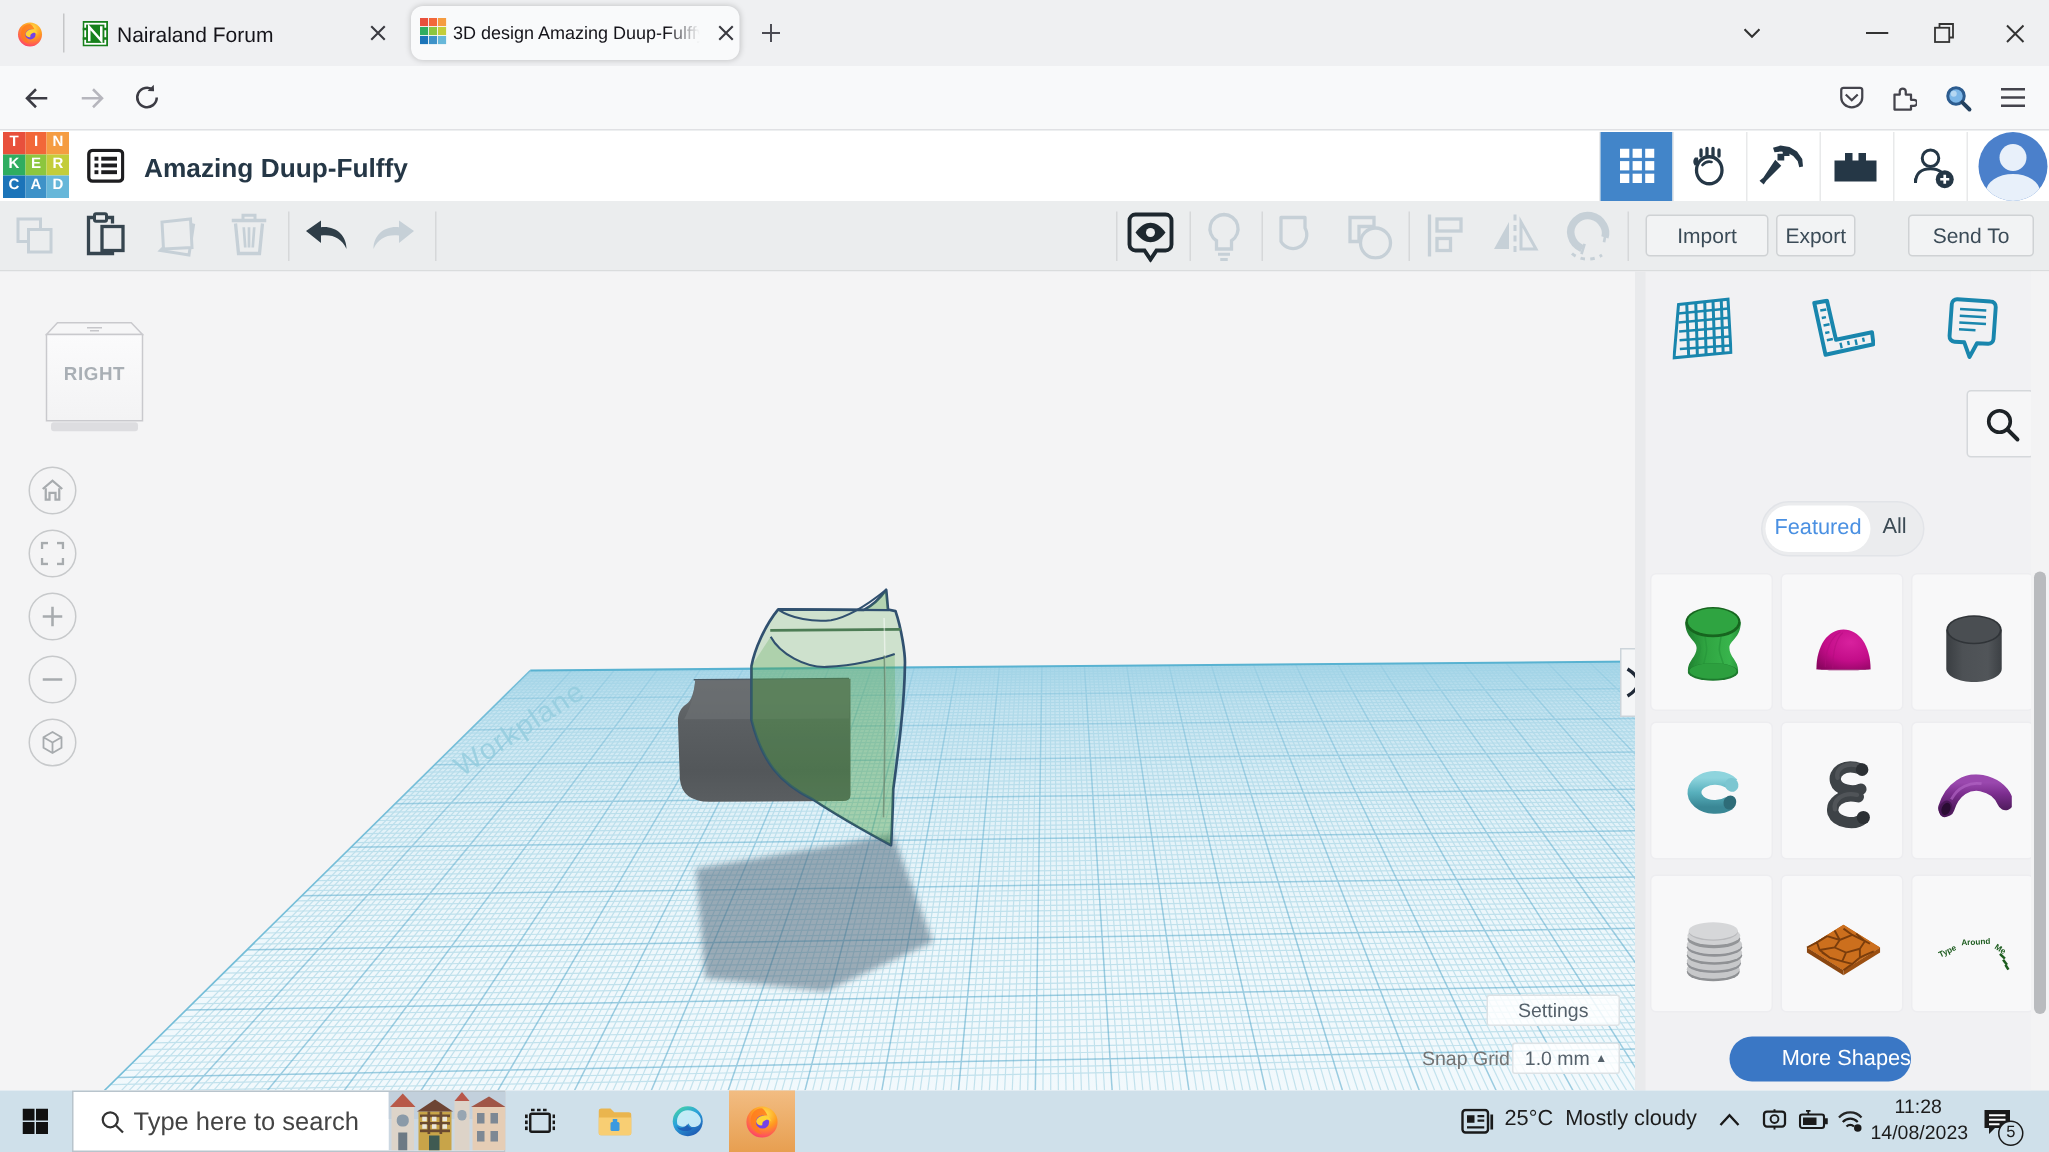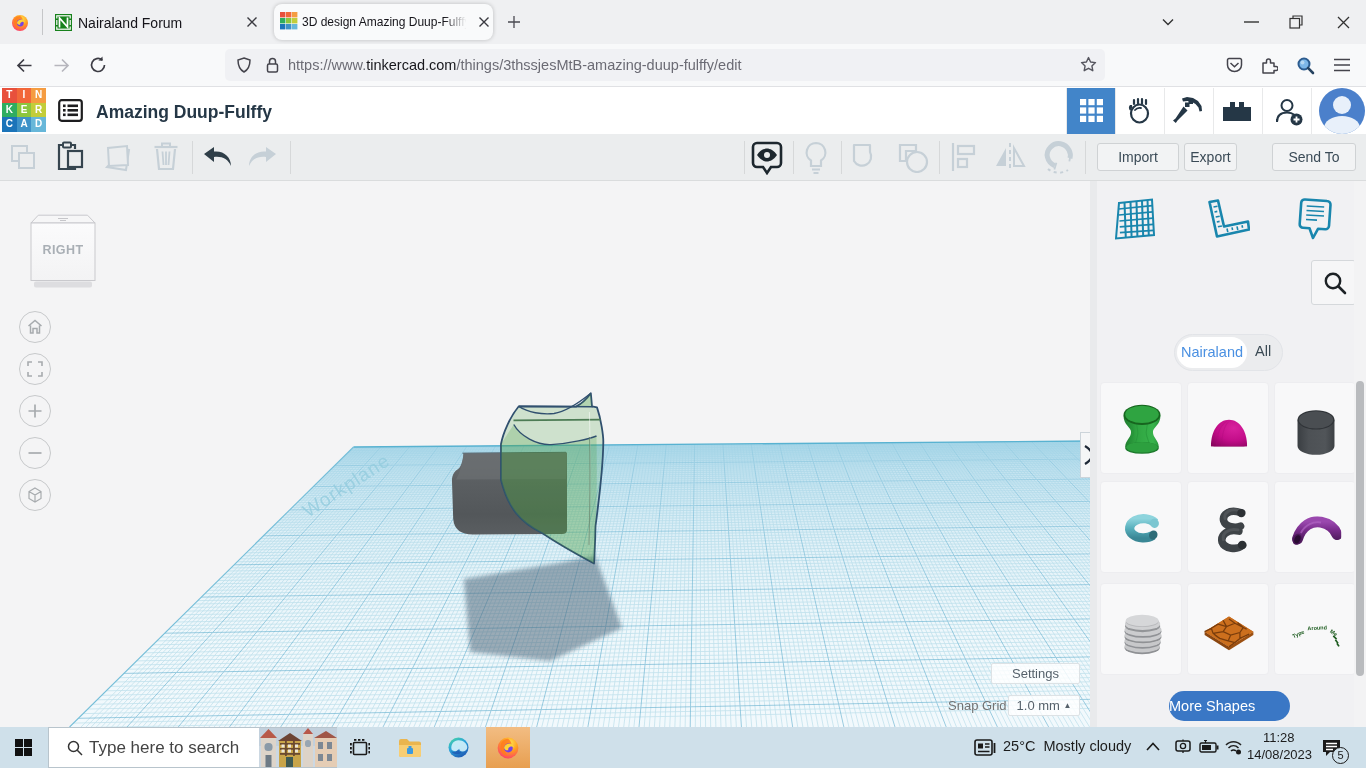--- a/index.html
+++ b/index.html
@@ -30,21 +30,21 @@
 
 #panel{position:absolute;left:1090px;top:181px;width:276px;height:546px;background:#f1f1f3}
 #panel .gutter{position:absolute;left:0;top:0;width:7px;height:546px;background:#e9eaec}
 .card{position:absolute;width:82px;height:92px;background:#f8f8f9;border:1px solid #ededf0;border-radius:4px}
 .card svg{transform:scale(0.84);transform-origin:50% 55%}
 #dropdown{position:absolute;left:11px;top:79px;width:207px;height:45px;background:#fbfbfc;border:1px solid #d5d8db;border-radius:3px}
 #searchbtn{position:absolute;left:221px;top:79px;width:45px;height:45px;background:#f6f6f7;border:1px solid #d5d8db;border-radius:3px}
 #pillwrap{position:absolute;left:84px;top:153px;width:109px;height:37px;background:#ebecee;border:1px solid #e2e4e8;border-radius:19px}
 #pillfeat{position:absolute;left:2px;top:2px;width:70px;height:31px;background:#fff;border-radius:16px;color:#4a90e2;font-size:14.5px;text-align:center;line-height:31px}
 #pillall{position:absolute;left:80px;top:8px;color:#3b4a54;font-size:14.5px}
-#moreshapes{position:absolute;left:79px;top:510px;width:121px;height:30px;background:#3a77c5;border-radius:16px;color:#fff;font-size:14.5px;text-align:left;line-height:30px}
+#moreshapes{position:absolute;left:63px;top:510px;width:121px;height:30px;background:#3a77c5;border-radius:16px;color:#fff;font-size:14.5px;text-align:right;line-height:30px}
 #scrollbar{position:absolute;left:264px;top:0;width:12px;height:546px;background:#f3f3f4}
 #scrollthumb{position:absolute;left:2px;top:200px;width:8px;height:295px;background:#b9bbbe;border-radius:4px}
 
 #taskbar{position:absolute;left:0;top:727px;width:1366px;height:41px;background:#cfe0ea}
 #searchbox{position:absolute;left:48px;top:0px;width:289px;height:41px;background:#fff;border:1px solid #b8c4cc}
 .traytxt{font-size:14.5px;color:#1c1c1c;position:absolute;white-space:nowrap}
 </style></head>
 <body>
 
 <div id="tabbar">
@@ -115,33 +115,20 @@
   <svg class="abs" style="left:16px;top:13px" width="17" height="17" viewBox="0 0 17 17">
       <path d="M15.5 8.5 L2 8.5 M8 2.5 L2 8.5 L8 14.5" stroke="#3c3c44" stroke-width="1.7" fill="none"></path>
     </svg>
   <svg class="abs" style="left:53px;top:13px" width="17" height="17" viewBox="0 0 17 17">
       <path d="M1.5 8.5 L15 8.5 M9 2.5 L15 8.5 L9 14.5" stroke="#b6b6bd" stroke-width="1.7" fill="none"></path>
     </svg>
   <svg class="abs" style="left:89px;top:12px" width="18" height="18" viewBox="0 0 18 18">
       <path d="M15.5 9 A6.5 6.5 0 1 1 13.2 4" stroke="#3c3c44" stroke-width="1.7" fill="none"></path>
       <path d="M13.5 0.5 L13.7 4.8 L9.4 4.6 Z" fill="#3c3c44"></path>
     </svg>
-  <div id="urlbar">
-    <svg class="abs" style="left:11px;top:8px" width="16" height="16" viewBox="0 0 16 16">
-        <path d="M8 1 L14 3 C14 8 12.5 12.5 8 15 C3.5 12.5 2 8 2 3 Z" fill="none" stroke="#44444c" stroke-width="1.5"></path>
-      </svg>
-    <svg class="abs" style="left:40px;top:8px" width="15" height="16" viewBox="0 0 15 16">
-        <rect x="2.5" y="7" width="10" height="8" rx="1.5" fill="none" stroke="#44444c" stroke-width="1.5"></rect>
-        <path d="M4.5 7 V4.5 A3 3 0 0 1 10.5 4.5 V7" fill="none" stroke="#44444c" stroke-width="1.5"></path>
-      </svg>
-    <div class="urltext">https://www.<b>tinkercad.com</b>/things/3thssjesMtB-amazing-duup-fulffy/edit</div>
-    <svg class="abs" style="left:855px;top:7px" width="17" height="17" viewBox="0 0 17 17">
-        <path d="M8.5 1.6 L10.6 6 L15.5 6.6 L11.9 9.9 L12.8 14.7 L8.5 12.3 L4.2 14.7 L5.1 9.9 L1.5 6.6 L6.4 6 Z" fill="none" stroke="#55555e" stroke-width="1.4" stroke-linejoin="round"></path>
-      </svg>
-  </div>
 
   <svg class="abs" style="left:1226px;top:13px" width="17" height="17" viewBox="0 0 17 17">
       <path d="M1.5 3 A1.5 1.5 0 0 1 3 1.5 L14 1.5 A1.5 1.5 0 0 1 15.5 3 L15.5 8 A7 6.5 0 0 1 1.5 8 Z" fill="none" stroke="#44444c" stroke-width="1.5"></path>
       <path d="M4.5 6 L8.5 9.8 L12.5 6" fill="none" stroke="#44444c" stroke-width="1.5"></path>
     </svg>
   <svg class="abs" style="left:1261px;top:13px" width="17" height="17" viewBox="0 0 17 17">
       <path d="M2 6 L5.5 6 L5.5 4 A2 2 0 0 1 9.5 4 L9.5 6 L13 6 L13 9.5 L15 9.5 A2 2 0 0 1 15 13.5 L13 13.5 L13 16 L2 16 Z" fill="none" stroke="#44444c" stroke-width="1.5" stroke-linejoin="round"></path>
     </svg>
   <svg class="abs" style="left:1296px;top:12px" width="19" height="19" viewBox="0 0 19 19">
       <circle cx="8" cy="8" r="5.5" fill="#7db7e8" stroke="#2c5c8f" stroke-width="2"></circle>
@@ -878,21 +865,21 @@
 <path d="M7 1.5 L29 3 A3.5 3.5 0 0 1 32.5 6.8 L31 28 A3.5 3.5 0 0 1 27.3 31.2 L20 30.8 L15 40 L11.5 30.2 L5 29.8 A3.5 3.5 0 0 1 1.7 26 L3.2 4.8 A3.5 3.5 0 0 1 7 1.5 Z" fill="none" stroke="#1986ad" stroke-width="2.6" stroke-linejoin="round"></path>
 <path d="M8.7 8 L26.2 9 M8.5 12.5 L26 13.5 M8.2 17 L26 18 M8 21.5 L19 22.2" stroke="#1986ad" stroke-width="1.7"></path>
 </svg>
   <div id="searchbtn">
       <svg class="abs" style="left:11px;top:10px" width="24" height="24" viewBox="0 0 24 24">
         <circle cx="10" cy="10" r="7.2" fill="none" stroke="#1d2226" stroke-width="2.4"></circle>
         <path d="M15.5 15.5 L22 22" stroke="#1d2226" stroke-width="2.6" stroke-linecap="round"></path>
       </svg>
     </div>
   <div id="pillwrap">
-      <div id="pillfeat">Nairaland</div>
+      <div id="pillfeat">Featured</div>
       <div id="pillall">All</div>
     </div>
   <div class="card" style="left:10px;top:201px">
       <svg class="abs" style="left:17px;top:15px" width="48" height="62" viewBox="0 0 48 62">
 <defs>
           <linearGradient id="grn" x1="0" y1="0" x2="1" y2="0">
             <stop offset="0" stop-color="#1e7a2e"></stop>
             <stop offset="0.35" stop-color="#2fa441"></stop>
             <stop offset="0.8" stop-color="#38b44c"></stop>
             <stop offset="1" stop-color="#259038"></stop>

